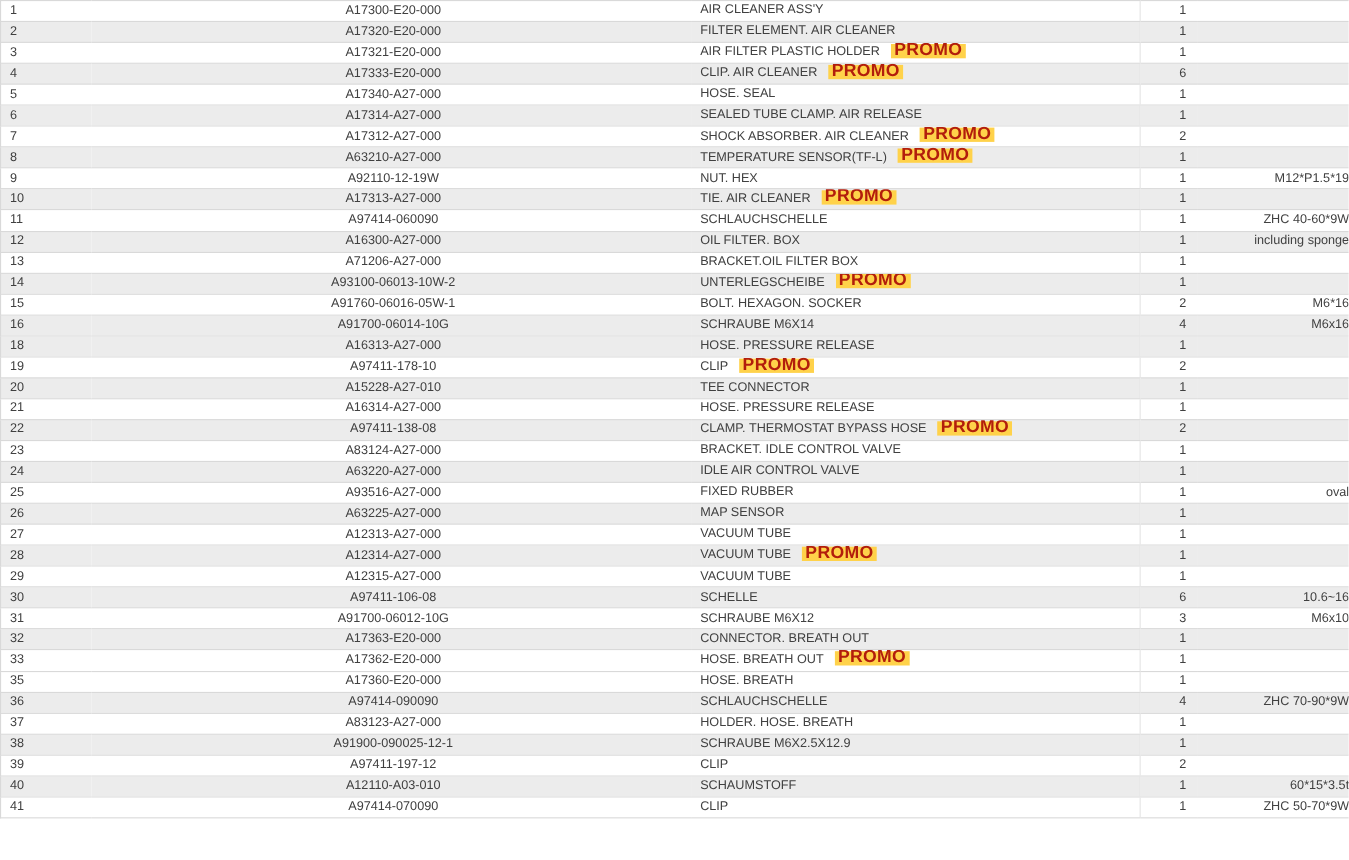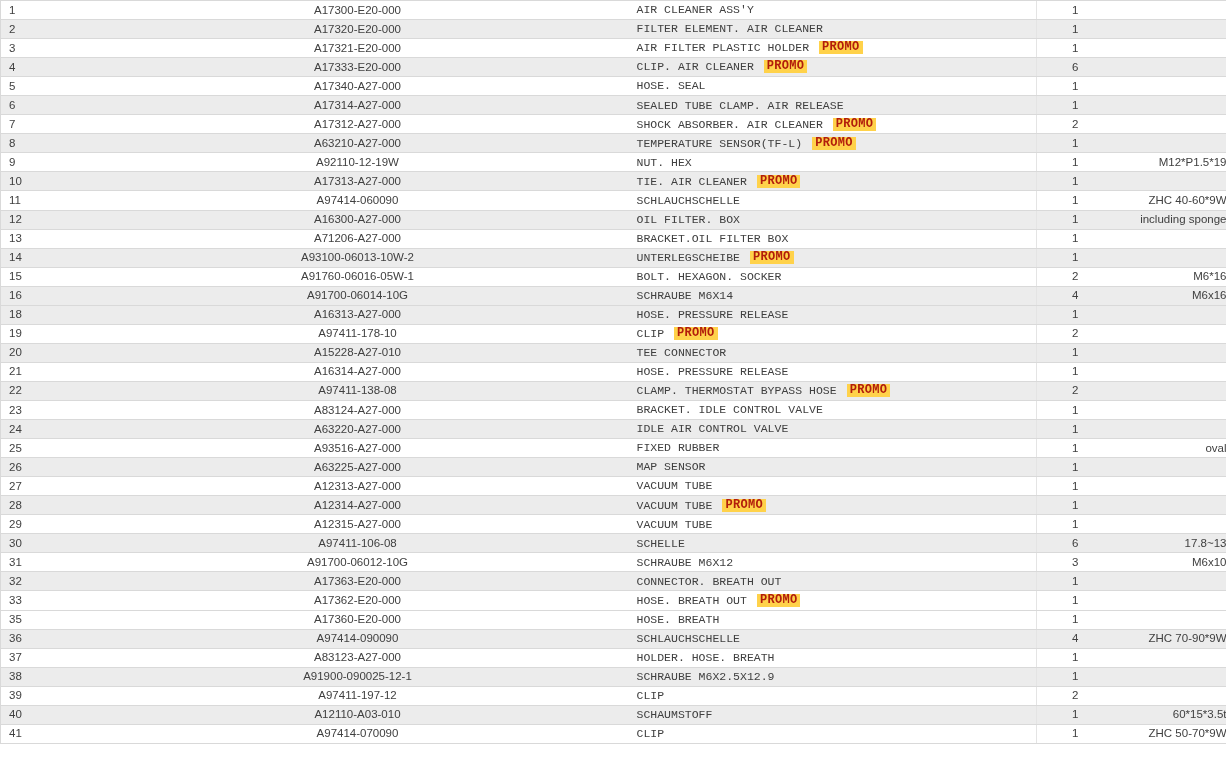--- a/index.html
+++ b/index.html
@@ -48,40 +48,39 @@
   }
   .c-part {
     width: 546px;
     padding-left: 4px !important;
     text-align: center;
   }
   .c-desc {
     width: 408px;
     padding-left: 8px !important;
     text-align: left;
-    font-family: Liberation Mono, monospace;
   }
   .c-qty {
     width: 52px;
     padding-right: 10px !important;
     text-align: right;
     border-left: 1px solid #e4e4e4;
   }
   .c-remark {
     width: 138px;
     padding-left: 6px !important;
     text-align: right;
   }
 
   .promo {
     display: inline-block;
     background: #ffd24a;
     color: #b21d0c;
     font-weight: bold;
-    font-size: 12px;
+    font-size: 16px;
     letter-spacing: 0.3px;
     padding: 0px 3px 1px 3px;
     margin-left: 10px;
     line-height: 12px;
     vertical-align: 1px;
   }
   .desc-text { vertical-align: middle; }
 </style>
 </head>
 <body>
@@ -289,21 +288,21 @@
         <td class="c-part">A12315-A27-000</td>
         <td class="c-desc"><span class="desc-text">VACUUM TUBE</span></td>
         <td class="c-qty">1</td>
         <td class="c-remark"></td>
       </tr>
       <tr class="even">
         <td class="c-no">30</td>
         <td class="c-part">A97411-106-08</td>
         <td class="c-desc"><span class="desc-text">SCHELLE</span></td>
         <td class="c-qty">6</td>
-        <td class="c-remark">17.8~13</td>
+        <td class="c-remark">10.6~16</td>
       </tr>
       <tr class="odd">
         <td class="c-no">31</td>
         <td class="c-part">A91700-06012-10G</td>
         <td class="c-desc"><span class="desc-text">SCHRAUBE M6X12</span></td>
         <td class="c-qty">3</td>
         <td class="c-remark">M6x10</td>
       </tr>
       <tr class="even">
         <td class="c-no">32</td>

